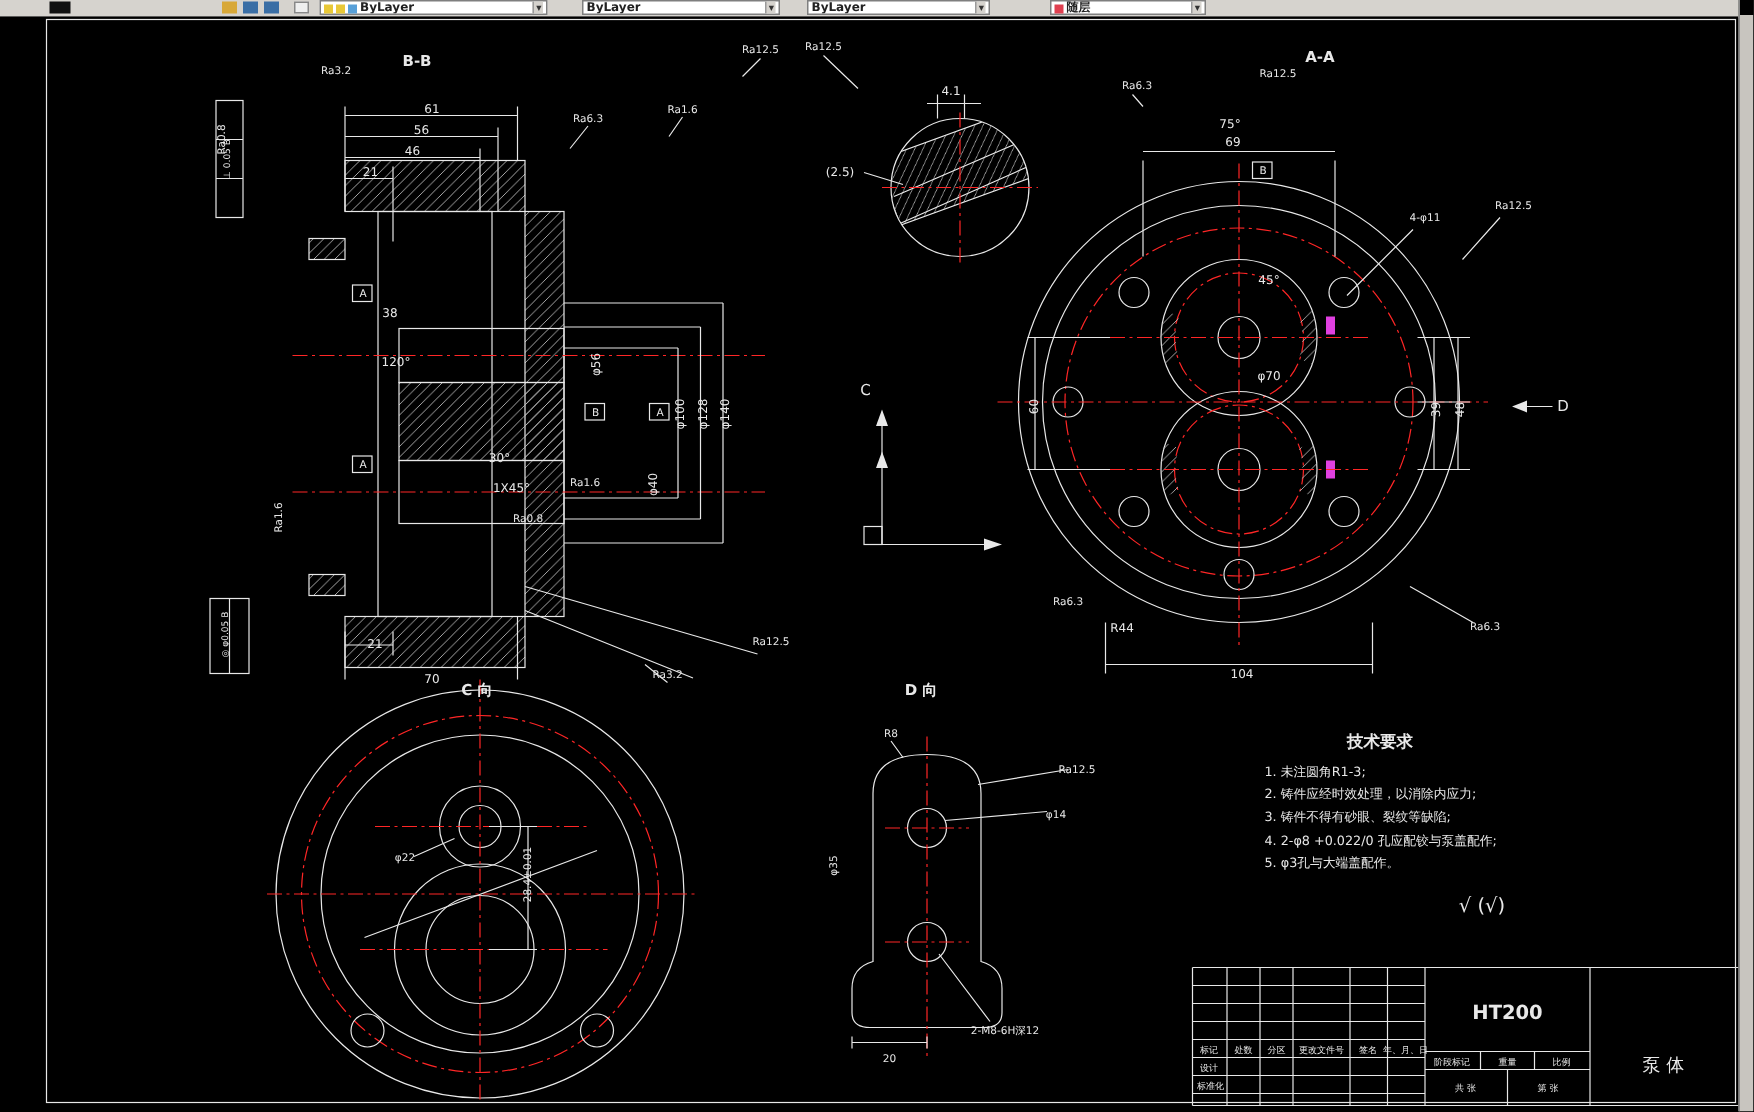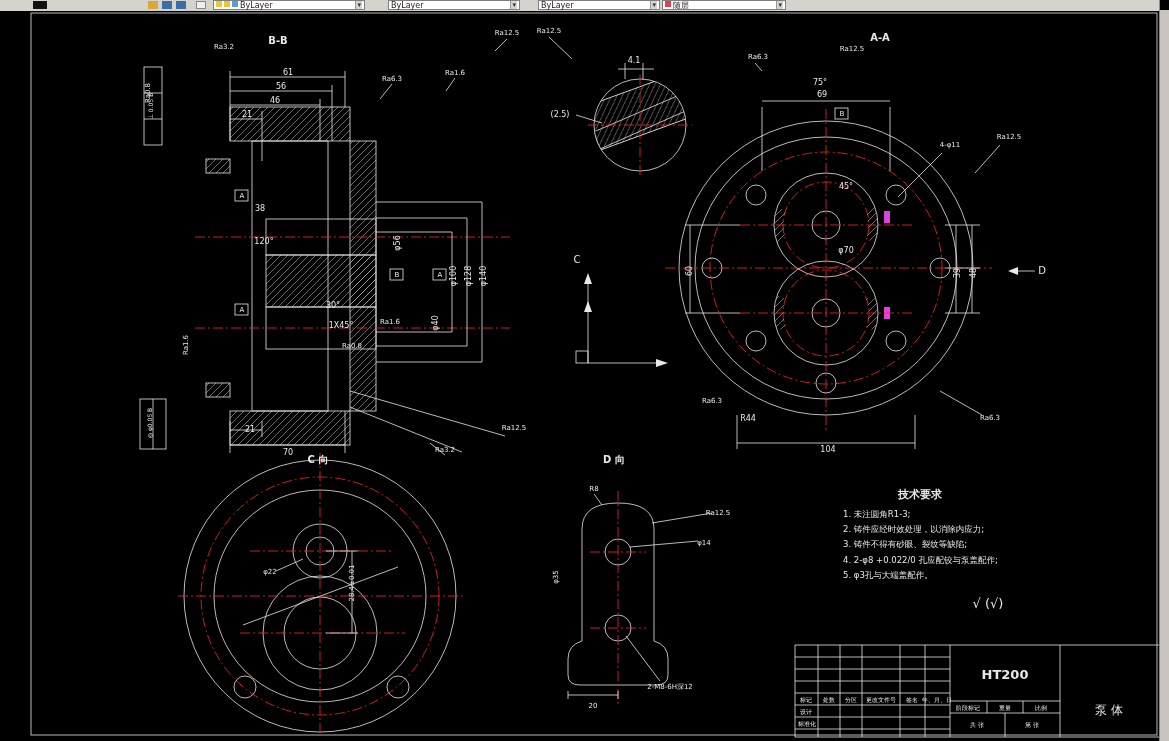--- a/index.html
+++ b/index.html
@@ -1,20 +1,20 @@
 <!DOCTYPE html>
 <html><head>
 <meta charset="utf-8">
 <style>
   html,body{margin:0;padding:0;background:#000;}
   body{width:1169px;height:741px;position:relative;overflow:hidden;font-family:"DejaVu Sans",sans-serif;}
   
   .toolbar{position:absolute;top:0;left:0;width:1159px;height:11px;background:#d6d3ce;border-bottom:1px solid #9a9a9a;}
   .tb-block{position:absolute;top:1px;height:8px;}
-  .combo{position:absolute;top:0;height:10px;background:#fff;border:1px solid #7f7f7f;display:flex;align-items:flex-start;padding:0 2px;font-size:8px;color:#222;box-sizing:border-box;}
+  .combo{position:absolute;top:0;height:10px;background:#fff;border:1px solid #7f7f7f;display:flex;align-items:flex-end;padding:0 2px;font-size:8px;color:#222;box-sizing:border-box;font-weight:bold;}
   .combo .sw{display:inline-block;width:6px;height:6px;margin-right:2px;flex:0 0 auto;}
   .combo .val{white-space:nowrap;overflow:hidden;line-height:9px;}
   .combo .arrow{margin-left:auto;font-size:7px;color:#333;background:#d6d3ce;border-left:1px solid #9a9a9a;height:100%;display:flex;align-items:center;padding:0 1px;}
   
   .canvas{position:absolute;top:11px;left:0;width:1159px;height:730px;background:#000;}
   svg text{font-family:"DejaVu Sans",sans-serif;}
   .w{stroke:#e8e8e8;fill:none;stroke-width:0.8;}
   .r{stroke:#ff2626;fill:none;stroke-width:0.8;stroke-dasharray:10 3 2 3;}
   .h{fill:url(#hatch);stroke:#e8e8e8;stroke-width:0.8;}
   .vlabel{font-size:10px;fill:#e8e8e8;font-weight:bold;text-anchor:middle;}
@@ -46,21 +46,21 @@
     <span class="arrow">▾</span>
   </div>
   <div class="combo" style="left:388px;width:132px;">
     <span class="val">ByLayer</span>
     <span class="arrow">▾</span>
   </div>
   <div class="combo" style="left:538px;width:122px;">
     <span class="val">ByLayer</span>
     <span class="arrow">▾</span>
   </div>
-  <div class="combo" style="left:662px;width:124px;">
+  <div class="combo" style="left:700px;width:104px;">
     <i class="sw" style="background:#e04050"></i>
     <span class="val">随层</span>
     <span class="arrow">▾</span>
   </div>
 </div>
 
 <div class="canvas">
 <svg width="1159" height="730" viewBox="0 0 1159 730" xmlns="http://www.w3.org/2000/svg">
   <defs>
     <pattern id="hatch" width="7" height="7" patternUnits="userSpaceOnUse">

